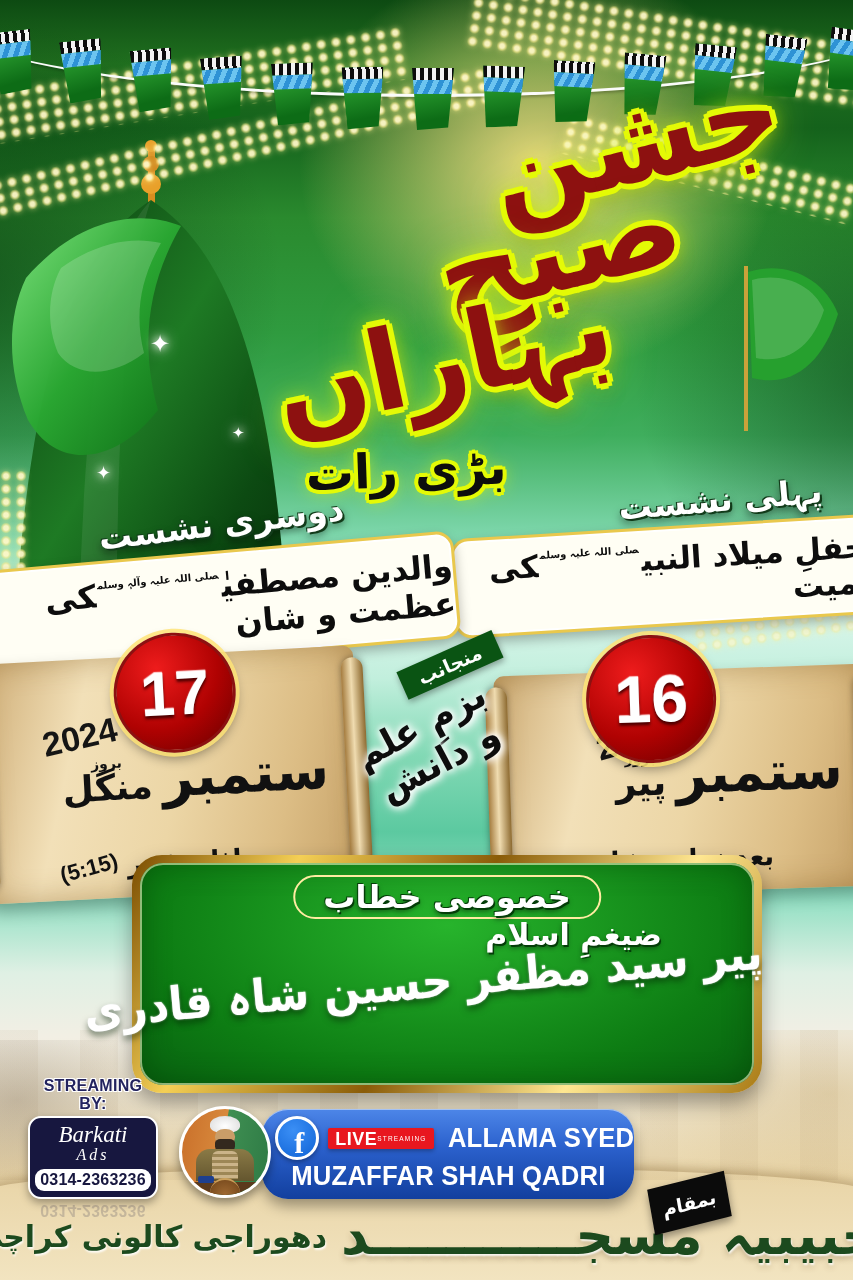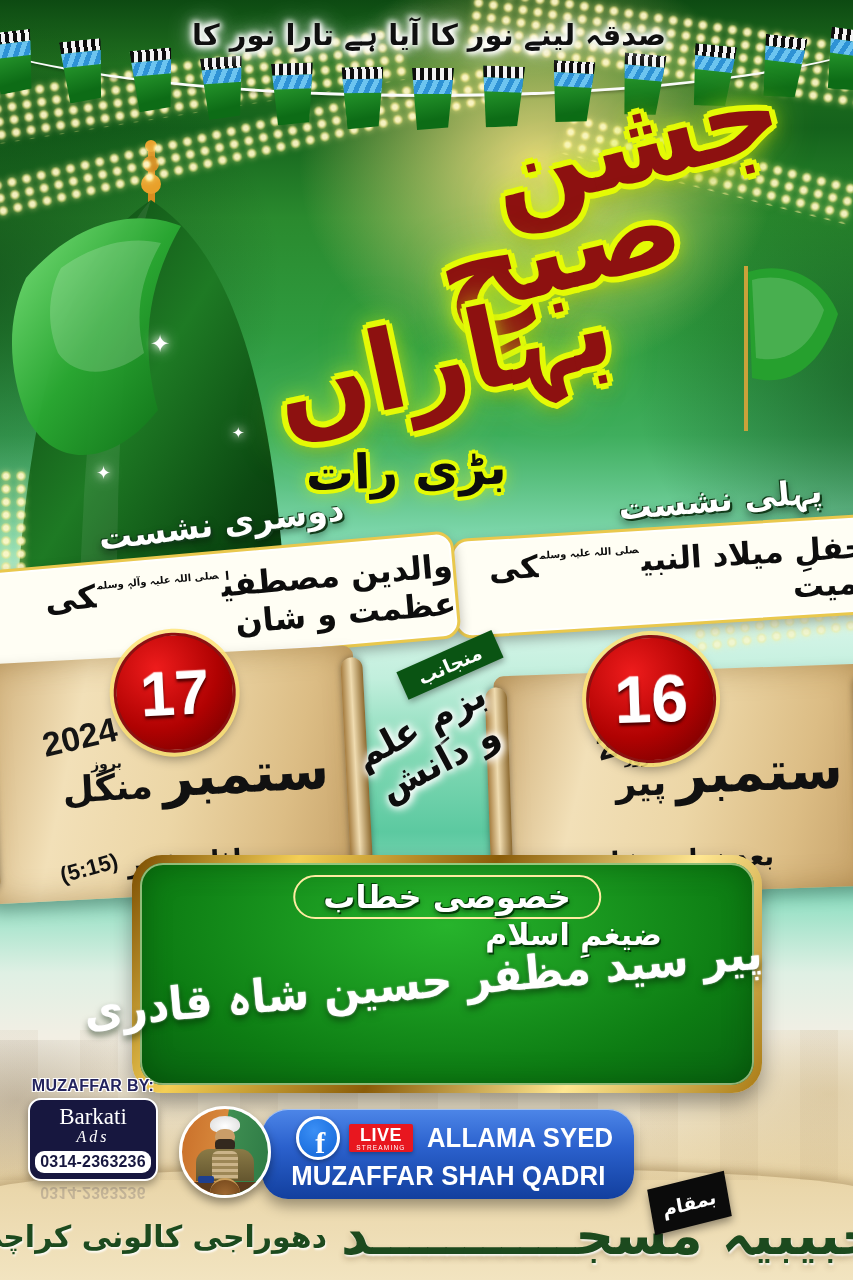--- a/index.html
+++ b/index.html
@@ -127,21 +127,21 @@
     color:#fff;font-weight:bold;font-size:46px;white-space:nowrap;
     transform:rotate(-5deg) scaleX(.92);line-height:1.1;
     text-shadow:0 4px 8px rgba(0,30,0,.55),0 0 2px #fff;}
   
   .designer{position:absolute;left:28px;top:1077px;width:130px;z-index:9;text-align:center;
     font-family:"Liberation Sans",sans-serif;}
   .designer-heading{font-weight:bold;font-size:16px;color:#23235e;letter-spacing:.3px;
     text-shadow:-1px -1px 0 #fff,1px -1px 0 #fff,-1px 1px 0 #fff,1px 1px 0 #fff;}
   .designer-box{margin-top:3px;background:#17173f;border:2px solid #fff;border-radius:13px;
     padding:5px 5px 6px;box-shadow:0 4px 8px rgba(0,0,0,.35);}
-  .designer-brand{font-family:"Liberation Serif",serif;font-size:23px;color:#fff;line-height:1;}
+  .designer-brand{font-family:"Liberation Serif",serif;font-style:italic;font-size:23px;color:#fff;line-height:1;}
   .designer-brand2{font-family:"Liberation Serif",serif;font-style:italic;font-size:16px;color:#fff;
     letter-spacing:3px;line-height:1.1;}
   .designer-phone{margin-top:5px;background:#fff;border-radius:9px;color:#17173f;font-weight:bold;
     font-size:16px;padding:2px 2px;letter-spacing:.2px;}
   .designer-refl{margin-top:2px;font-weight:bold;font-size:16px;color:#17173f;opacity:.18;
     transform:scaleY(-1);letter-spacing:.2px;}
   
   .photo{position:absolute;left:179px;top:1106px;width:86px;height:86px;border-radius:50%;z-index:10;
     border:3px solid #fff;overflow:hidden;box-shadow:0 5px 10px rgba(0,0,0,.4);
     background:linear-gradient(100deg,#c96f2a 0%,#d8893c 46%,#3f8f52 47%,#2e7a45 100%);}
@@ -164,21 +164,21 @@
   .live-pill{position:absolute;left:262px;top:1109px;width:372px;height:90px;z-index:9;border-radius:26px;
     background:linear-gradient(180deg,#4d86e8 0%,#2b61cd 42%,#123f9e 100%);
     box-shadow:0 7px 14px rgba(0,0,0,.35),inset 0 1px 0 rgba(255,255,255,.5);
     display:flex;flex-direction:column;align-items:center;justify-content:center;gap:1px;
     font-family:"Liberation Sans",sans-serif;color:#fff;}
   .live-row1{display:flex;align-items:center;gap:9px;margin-left:18px;}
   .fb-circle{width:38px;height:38px;border-radius:50%;background:radial-gradient(circle at 40% 30%,#3b8ff5,#0f63d6);
     border:3px solid #fff;box-shadow:0 2px 5px rgba(0,0,0,.35);display:flex;align-items:flex-end;justify-content:center;}
   .fb-f{font-family:"Liberation Serif",serif;font-weight:bold;font-size:30px;line-height:.95;color:#fff;
     margin-right:-4px;}
-  .live-badge{background:#e8171f;border-radius:2px;padding:2px 7px 1px;display:flex;flex-direction:column;
+  .live-badge{background:#e8171f;border-radius:2px;padding:2px 7px 1px;display:flex;flex-direction:row;
     align-items:center;line-height:1;box-shadow:0 2px 4px rgba(0,0,0,.3);}
   .live-word{font-weight:bold;font-size:18px;letter-spacing:.5px;}
   .streaming-word{font-size:6.5px;letter-spacing:1.2px;margin-top:1px;}
   .live-name1{font-weight:bold;font-size:27px;letter-spacing:.2px;transform:scaleX(.95);white-space:nowrap;}
   .live-name2{font-weight:bold;font-size:27px;letter-spacing:.2px;transform:scaleX(.95);white-space:nowrap;}
   
   .bamaqam{position:absolute;left:650px;top:1180px;z-index:10;transform:rotate(-14deg) skewX(-4deg);
     background:#0b0b0b;color:#fff;direction:rtl;font-size:19px;font-weight:bold;padding:12px 12px;
     box-shadow:0 4px 8px rgba(0,0,0,.4);}
   .venue{position:absolute;left:0;right:0;top:1194px;height:84px;z-index:8;direction:rtl;
@@ -250,21 +250,20 @@
   <div class="flag" style="left:342px;top:67px;transform:rotate(-1deg);"></div>
   <div class="flag" style="left:412px;top:68px;"></div>
   <div class="flag" style="left:482px;top:66px;transform:rotate(2deg);"></div>
   <div class="flag" style="left:552px;top:61px;transform:rotate(3deg);"></div>
   <div class="flag" style="left:622px;top:54px;transform:rotate(5deg);"></div>
   <div class="flag" style="left:692px;top:45px;transform:rotate(6deg);"></div>
   <div class="flag" style="left:762px;top:36px;transform:rotate(7deg);"></div>
   <div class="flag" style="left:827px;top:29px;transform:rotate(8deg);"></div>
 
   <div class="poetry">
-    <div>صدقہ لینے نور کا آیا ہے تارا نور کا</div>
   </div>
 
   <div class="title">
     <span class="w1">جشن</span>
     <span class="w2">صبحِ</span>
     <span class="w3">بہاراں</span>
   </div>
   <div class="subtitle">بڑی رات</div>
 
   <div class="sess-label sess1-label">پہلی نشست</div>
@@ -317,21 +316,21 @@
 
   <div class="gpanel-frame">
     <div class="gpanel">
       <div class="special-pill">خصوصی خطاب</div>
       <div class="speaker-prefix">ضیغمِ اسلام</div>
       <div class="speaker-name">پیر سید مظفر حسین شاہ قادری</div>
     </div>
   </div>
 
   <div class="designer">
-    <div class="designer-heading">MUZAFFAR BY:</div>
+    <div class="designer-heading">STREAMING BY:</div>
     <div class="designer-box">
       <div class="designer-brand">Barkati</div>
       <div class="designer-brand2">Ads</div>
       <div class="designer-phone">0314-2363236</div>
     </div>
     <div class="designer-refl">0314-2363236</div>
   </div>
 
   <div class="photo">
     <div class="ph-turban"></div>

